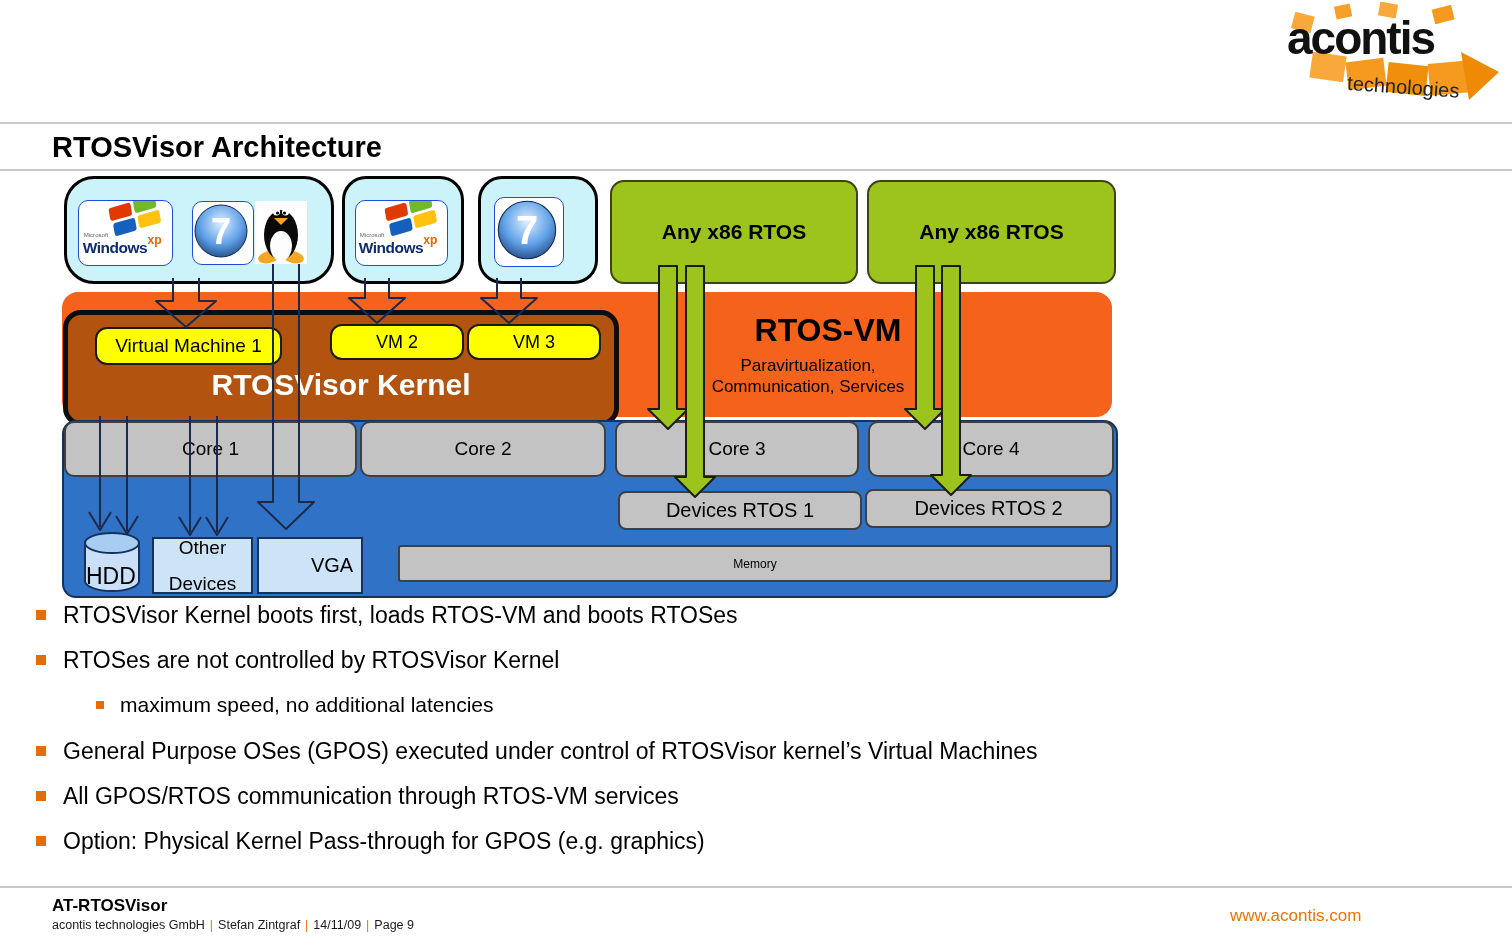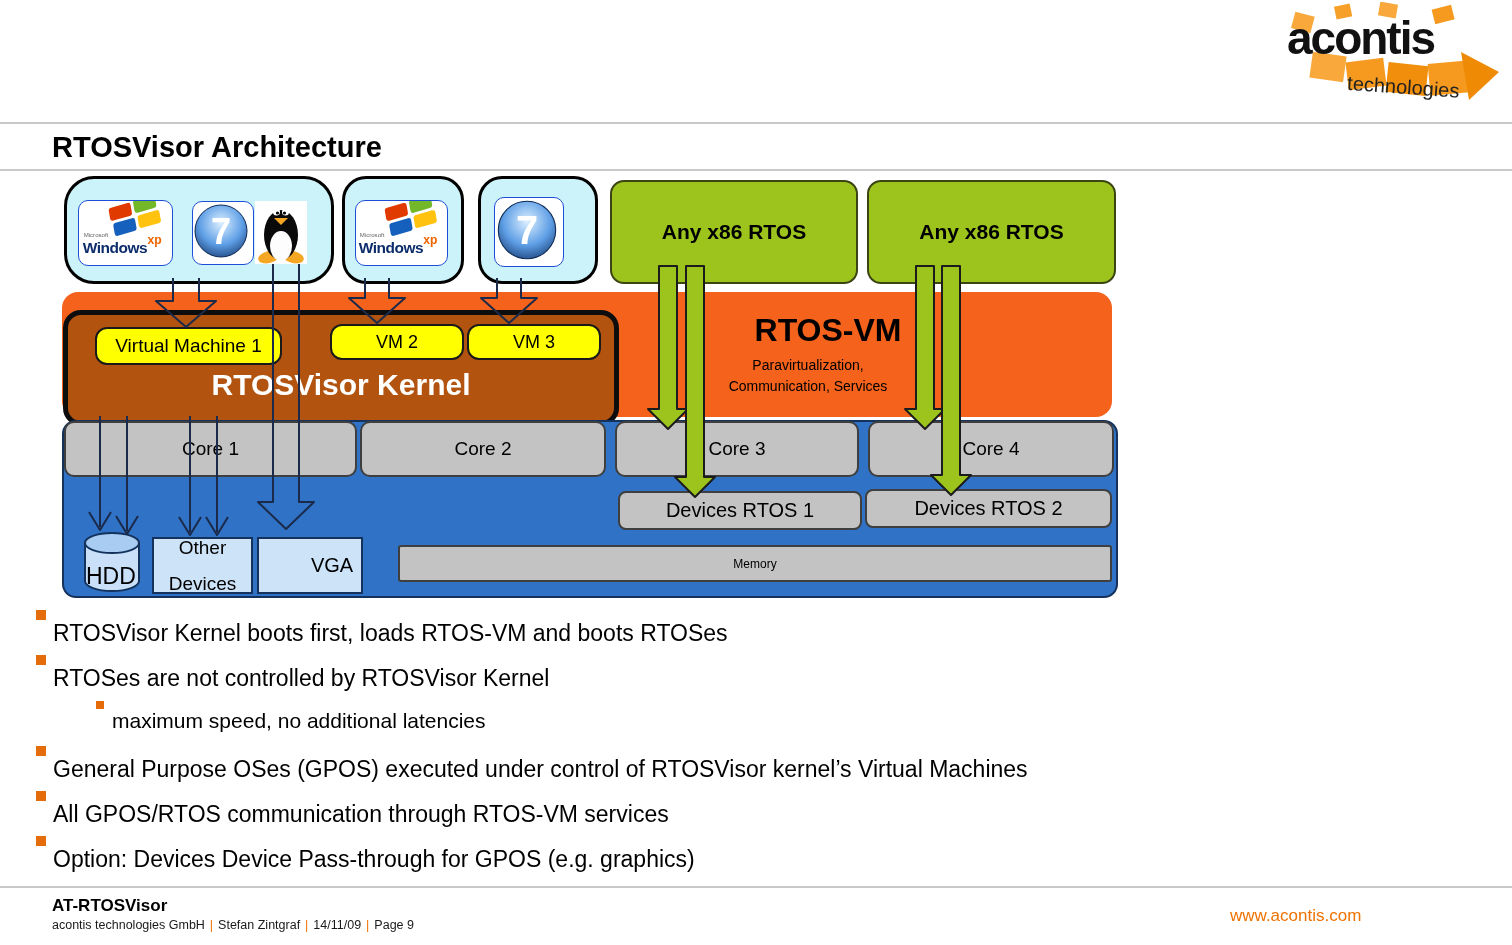--- a/index.html
+++ b/index.html
@@ -18,31 +18,31 @@
   
   .orangeband{position:absolute;left:62px;top:292px;width:1050px;height:125px;background:#f4621c;border-radius:16px;}
   .kernel{position:absolute;left:63px;top:310px;width:546px;height:106px;background:#b2540f;
           border:5px solid #0d0d0d;border-radius:18px;}
   .vmbox{position:absolute;background:#ffff00;border:2px solid #1a1a1a;border-radius:12px;
          display:flex;align-items:center;justify-content:center;font-size:19px;}
   .kerneltitle{position:absolute;left:63px;top:368px;width:556px;text-align:center;
                font-size:30px;font-weight:bold;color:#fff;}
   .rtosvm{position:absolute;left:658px;top:312px;width:300px;text-align:center;}
   .rtosvm .t{font-size:32px;font-weight:bold;padding-left:40px;}
-  .rtosvm .s{font-size:14px;line-height:21px;margin-top:6px;}
+  .rtosvm .s{font-size:17px;line-height:21px;margin-top:6px;}
   
   .bluebox{position:absolute;left:62px;top:420px;width:1056px;height:178px;background:#2f72c6;
            border:2px solid #14325c;border-radius:14px;box-sizing:border-box;}
   .graybox{position:absolute;background:#c3c3c3;border:2px solid #3f3f3f;border-radius:10px;
            display:flex;align-items:center;justify-content:center;font-size:19px;}
   .lblue{position:absolute;background:#cde3f7;border:2px solid #14325c;
          display:flex;align-items:center;justify-content:center;text-align:center;}
   .overlay{position:absolute;left:0;top:0;pointer-events:none;}
   
-  .bullet{position:absolute;display:flex;align-items:flex-start;flex-direction:column;}
+  .bullet{position:absolute;display:flex;align-items:flex-start;}
   .bullet .mk{flex:none;width:10px;height:10px;background:#e46c0a;margin-top:8px;}
   .bullet .tx{font-size:23px;margin-left:17px;white-space:nowrap;}
   .bullet.sub .mk{width:8px;height:8px;margin-top:8px;}
   .bullet.sub .tx{font-size:21px;margin-left:16px;}
   
   .fproduct{position:absolute;left:52px;top:896px;font-size:17px;font-weight:bold;}
   .fmeta{position:absolute;left:52px;top:918px;font-size:12.5px;color:#1a1a1a;}
   .fmeta .sep{color:#ee7203;padding:0 5px;}
   .website{position:absolute;left:1230px;top:906px;font-size:17px;color:#ee7203;}
 </style>
@@ -235,21 +235,21 @@
   <div class="bullet sub" style="left:96px;top:693px;">
     <span class="mk"></span>
     <span class="tx">maximum speed, no additional latencies</span>
   </div>
   <div class="bullet" style="left:36px;top:783px;">
     <span class="mk"></span>
     <span class="tx">All GPOS/RTOS communication through RTOS-VM services</span>
   </div>
   <div class="bullet" style="left:36px;top:828px;">
     <span class="mk"></span>
-    <span class="tx">Option: Devices Device Pass-through for GPOS (e.g. graphics)</span>
+    <span class="tx">Option: Physical Kernel Pass-through for GPOS (e.g. graphics)</span>
   </div>
 
   <div class="rule" style="top:886px"></div>
   <div class="fproduct">AT-RTOSVisor</div>
   <div class="fmeta">
     <span>acontis technologies GmbH</span><span class="sep">|</span><span>Stefan Zintgraf</span><span class="sep">|</span><span>14/11/09</span><span class="sep">|</span><span>Page 9</span>
   </div>
   <div class="website">www.acontis.com</div>
 
 </div>

